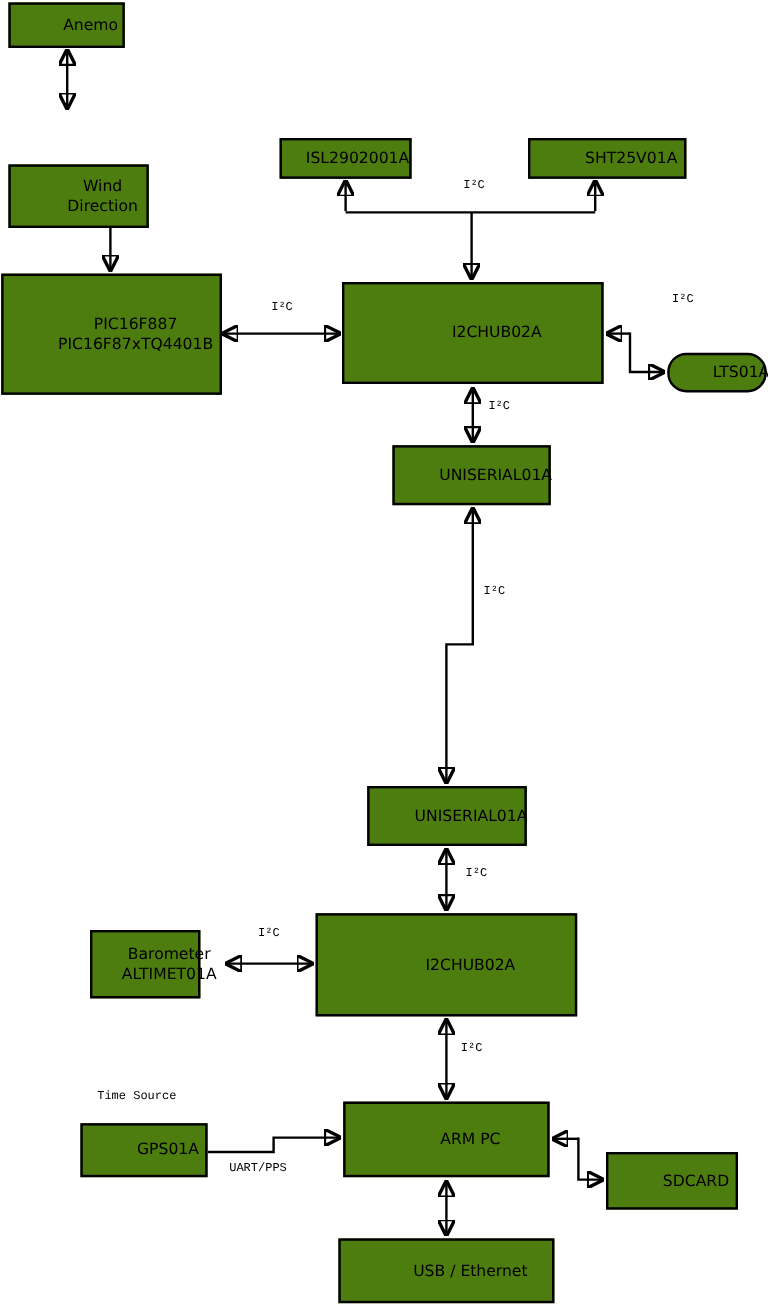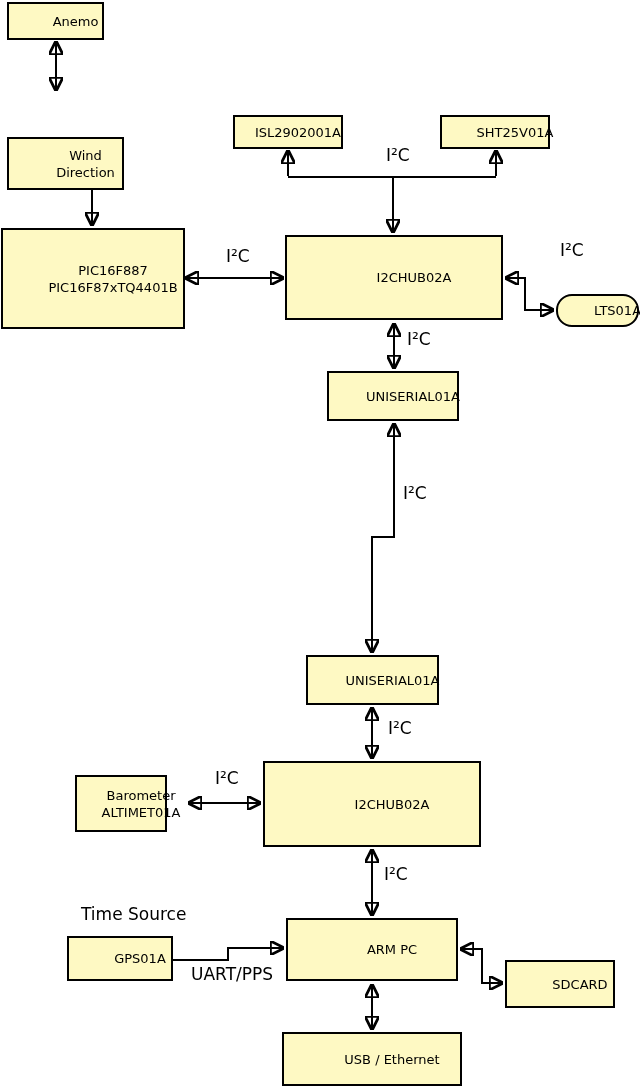--- a/index.html
+++ b/index.html
@@ -25,44 +25,45 @@
   }
   #connectors path {
     fill: none;
     stroke: #000000;
     stroke-width: 2;
   }
   .box {
     position: absolute;
     box-sizing: border-box;
     border: 2px solid #000000;
-    background: #fef9c3;
+    background: #4d7c0f;
     display: flex;
     flex-direction: column;
     align-items: center;
     justify-content: center;
     text-align: center;
     font-size: 13px;
     line-height: 17px;
     z-index: 2;
     padding-left: 40px;
   }
   .bus-label {
     position: absolute;
-    font-size: 17px;
+    font-size: 10px;
     line-height: 15px;
     white-space: nowrap;
     z-index: 2;
+    font-family: Liberation Mono, monospace;
   }
   
   #box-anemo        { left: 7px;   top: 2px;    width: 97px;  height: 38px; }
   #box-wind         { left: 7px;   top: 93px;   width: 117px;  height: 53px; margin-top: 44px; }
   #box-pic          { left: 1px;   top: 228px;  width: 184px; height: 101px; }
   #box-isl          { left: 233px; top: 115px;  width: 110px; height: 34px; align-items: flex-end; }
-  #box-sht          { left: 440px; top: 115px;  width: 110px; height: 34px; }
+  #box-sht          { left: 440px; top: 115px;  width: 132px; height: 34px; }
   #box-hub1         { left: 285px; top: 235px;  width: 218px; height: 85px; }
   #box-lts          { left: 556px; top: 294px;  width: 83px;  height: 33px; border-radius: 16px; }
   #box-uni1         { left: 327px; top: 371px;  width: 132px; height: 50px; }
   #box-uni2         { left: 306px; top: 655px;  width: 133px; height: 50px; }
   #box-hub2         { left: 263px; top: 761px;  width: 218px; height: 86px; }
   #box-baro         { left: 75px;  top: 775px;  width: 92px; height: 57px; }
   #box-gps          { left: 67px;  top: 936px;  width: 106px; height: 45px; text-align: center; }
   #box-armpc        { left: 286px; top: 918px;  width: 172px; height: 63px; }
   #box-sdcard       { left: 505px; top: 960px;  width: 110px; height: 48px; }
   #box-usb          { left: 282px; top: 1032px; width: 180px; height: 54px; justify-content: center; }

